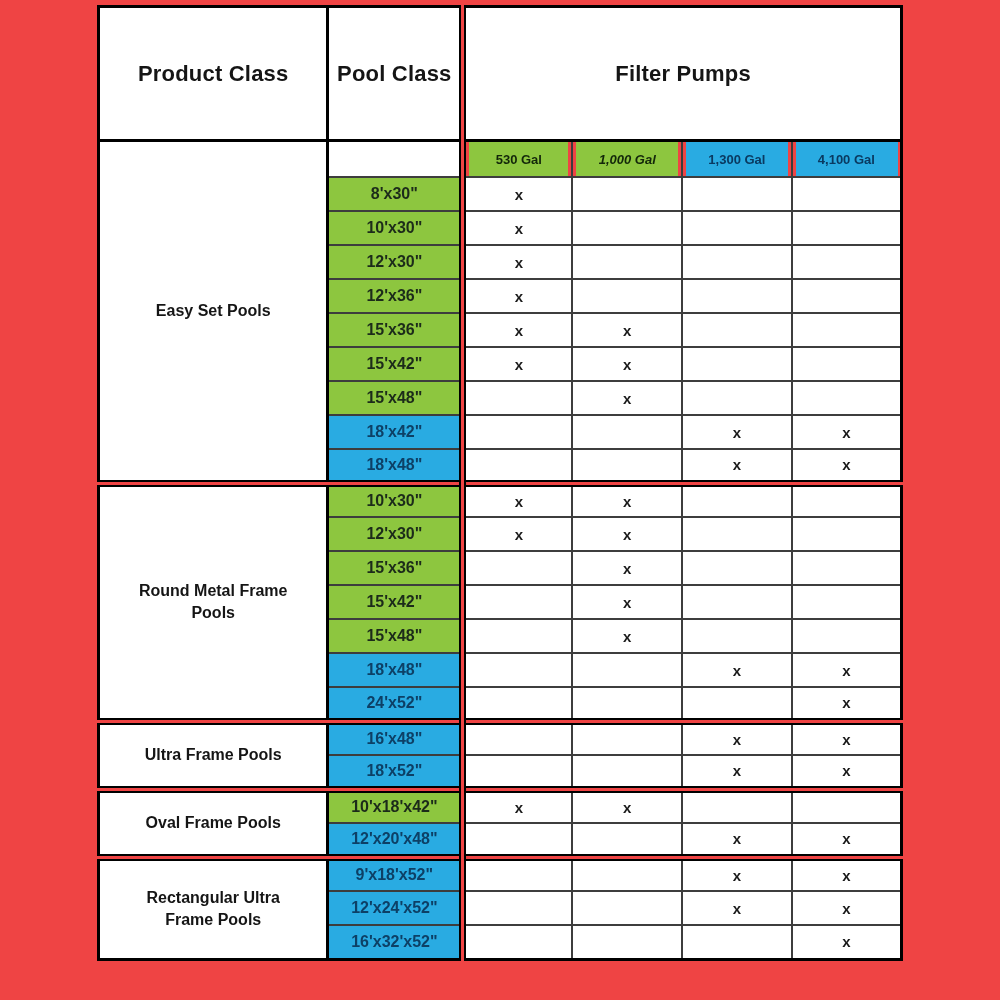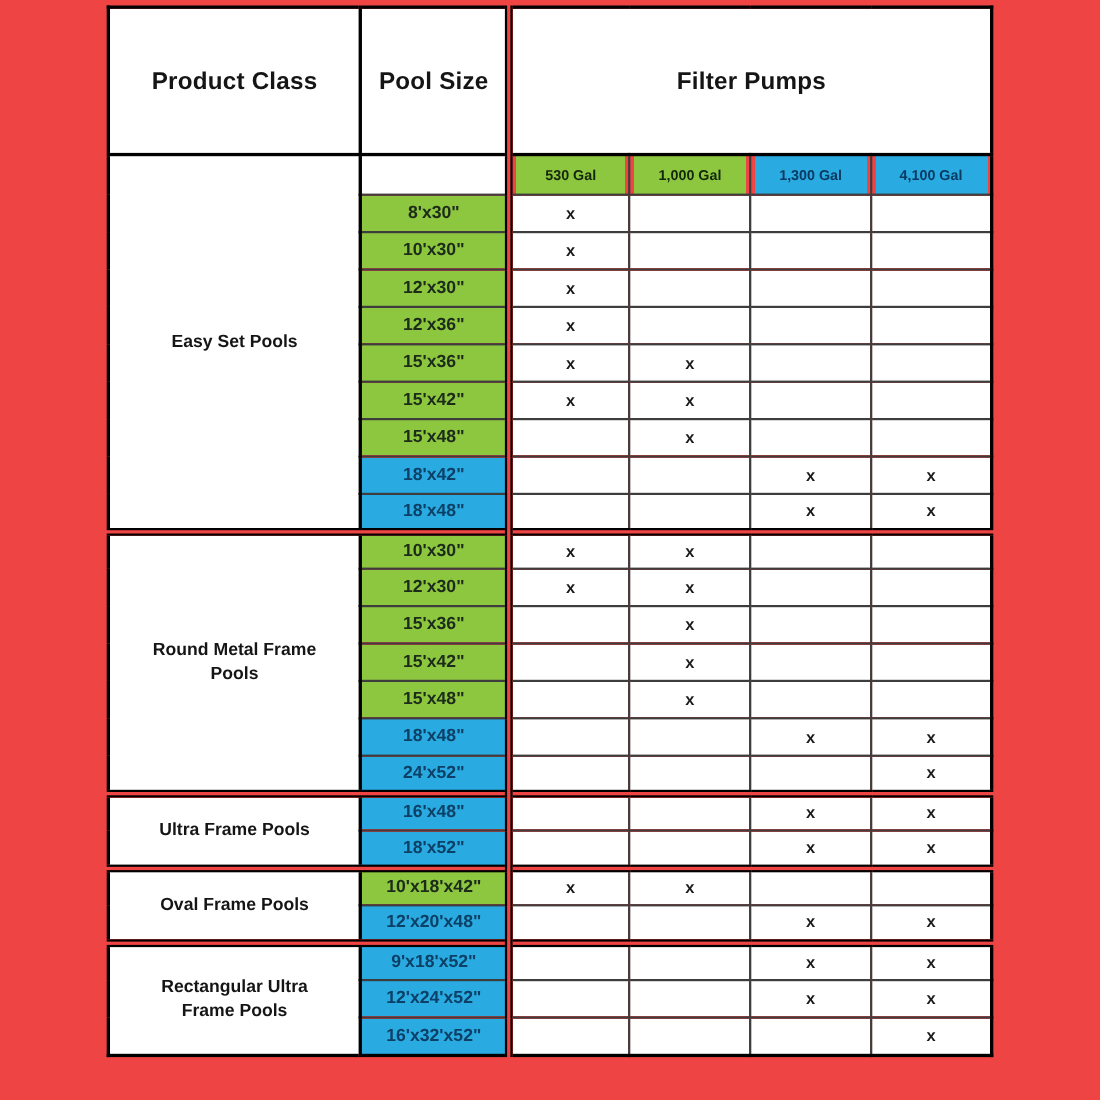--- a/index.html
+++ b/index.html
@@ -62,29 +62,29 @@
         <col style="width:134px">
       <col style="width:109px">
         <col style="width:109px">
         <col style="width:109px">
         <col style="width:109px">
     </colgroup>
 
     <tbody>
         <tr class="header">
       <th class="col-product">Product Class</th>
-      <th>Pool Size</th>
+      <th>Pool Class</th>
       <th colspan="4" class="pumps-start">Filter Pumps</th>
     </tr>
 
     <tr class="sub">
       <td class="plabel" rowspan="10"><span>Easy Set Pools</span></td>
       <td class="size empty"></td>
       <th class="pump-head green pumps-start" style="background-color: rgb(141, 198, 63);">530 Gal</th>
-      <th class="pump-head green" style="background-color: rgb(141, 198, 63);">1,000 Gal</th>
+      <th class="pump-head green" style="background-color: rgb(141, 198, 63); font-style: italic;">1,000 Gal</th>
       <th class="pump-head blue" style="background-color: rgb(41, 171, 226);">1,300 Gal</th>
       <th class="pump-head blue" style="background-color: rgb(41, 171, 226);">4,100 Gal</th>
     </tr>
 
     <tr class="data">
       <td class="size green" style="background-color: rgb(141, 198, 63);">8'x30"</td>
       <td class="mark pumps-start">x</td>
       <td class="mark"></td>
       <td class="mark"></td>
       <td class="mark"></td>

